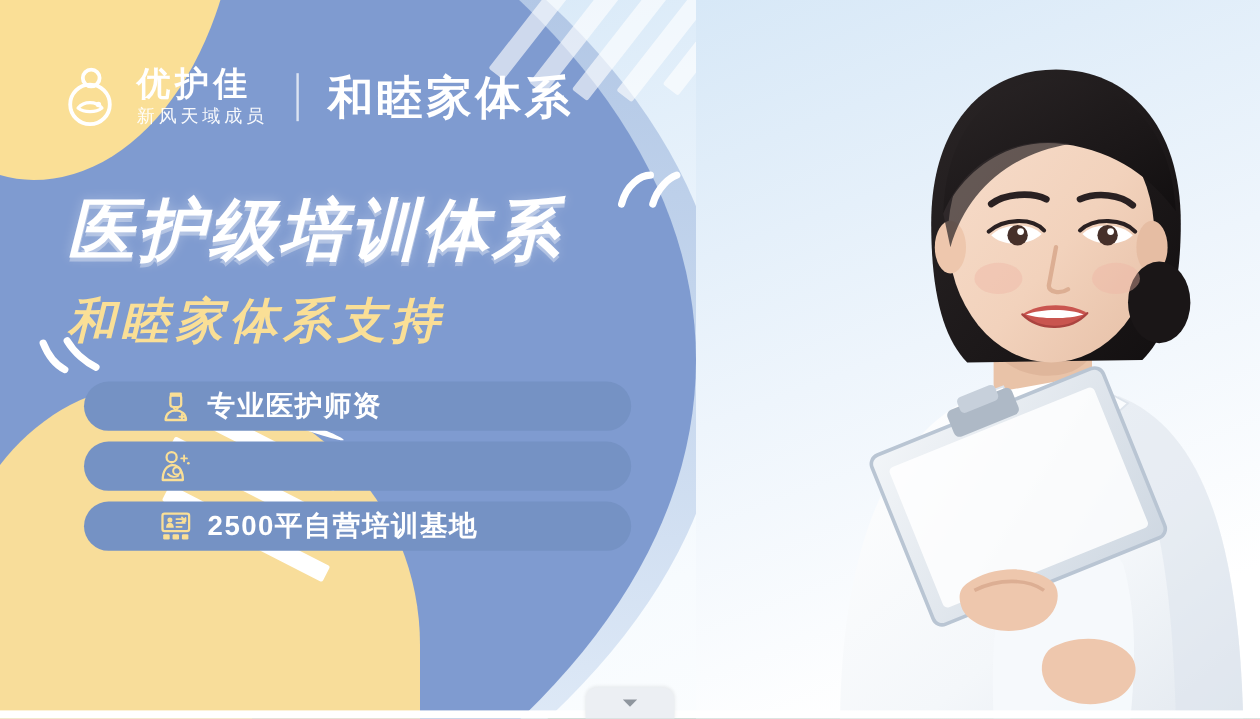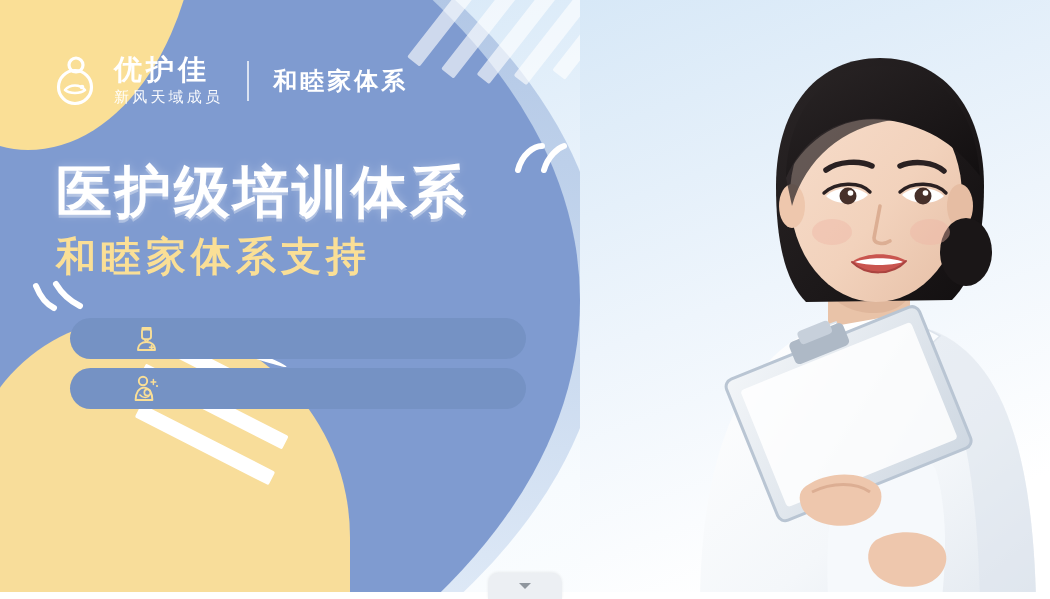--- a/index.html
+++ b/index.html
@@ -115,32 +115,32 @@
   }
   .logo-word-sub {
     font-size:15px; color:#ffffff; letter-spacing:3.2px;
     margin-top:4px; opacity:.95;
   }
   .logo-div {
     width:2px; height:40px; background:rgba(255,255,255,.72);
     margin:0 10px;
   }
   .logo-brand2 {
-    font-size:24px; color:#ffffff; letter-spacing:3px; font-weight:700;
-  }
-
-  
-  .headline-wrap { position:absolute; left:56px; top:160px; z-index:20; }
+    font-size:38px; color:#ffffff; letter-spacing:3px; font-weight:700;
+  }
+
+  
+  .headline-wrap { position:absolute; left:56px; top:160px; z-index:20;font-style:italic; }
   .headline {
     font-size:56px; font-weight:700; color:#ffffff;
     letter-spacing:3px; line-height:1.14;
     text-shadow:0 3px 0 rgba(255,255,255,.33), 0 0 10px rgba(255,255,255,.30);
   }
   .subheadline {
-    margin-top:8px;
+    margin-top:20px;
     font-size:40px; font-weight:700; color:#fadf96;
     letter-spacing:5px; line-height:1.2;
   }
 
   
   .quote {
     position:absolute; z-index:21; pointer-events:none;
   }
   .quote.right { left:512px; top:140px; }
   .quote.left  { left:28px;  top:278px; }
@@ -350,35 +350,51 @@
     <div class="pill">
       <span class="pill-icon">
         <svg viewBox="0 0 27 27" width="27" height="27" aria-hidden="true">
           <rect x="8.5" y="2" width="10" height="3.6" rx="1" fill="#fadf96"></rect>
           <path d="M9 6 C9 3.5 18 3.5 18 6 L18 12 C18 15 9 15 9 12 Z" fill="none" stroke="#fadf96" stroke-width="1.9"></path>
           <path d="M11.4 14.4 L13.5 17 L15.6 14.4" fill="none" stroke="#fadf96" stroke-width="1.7"></path>
           <path d="M5 25 C5 19.6 9 17 13.5 17 C18 17 22 19.6 22 25 Z" fill="none" stroke="#fadf96" stroke-width="1.9" stroke-linejoin="round"></path>
           <path d="M18.6 20.3 L18.6 24.3 M16.6 22.3 L20.6 22.3" stroke="#fadf96" stroke-width="1.7" stroke-linecap="round"></path>
         </svg>
       </span>
+      <span class="pill-label">专业医护师资</span>
     </div>
 
     <div class="pill">
       <span class="pill-icon">
         <svg viewBox="0 0 27 27" width="27" height="27" aria-hidden="true">
           <circle cx="10" cy="6" r="4.2" fill="none" stroke="#fadf96" stroke-width="1.9"></circle>
           <path d="M2.6 25 C2.6 17.5 6 12.6 11 12.6 C16 12.6 19.4 17.5 19.4 25 Z" fill="none" stroke="#fadf96" stroke-width="1.9" stroke-linejoin="round"></path>
           <circle cx="14.4" cy="17.4" r="3.1" fill="none" stroke="#fadf96" stroke-width="1.7"></circle>
           <path d="M7 20 C9.4 22.6 13 23 15.6 21.4" fill="none" stroke="#fadf96" stroke-width="1.7" stroke-linecap="round"></path>
           <path d="M20.4 4.6 L20.4 9.4 M18 7 L22.8 7" stroke="#fadf96" stroke-width="1.5" stroke-linecap="round"></path>
           <circle cx="24" cy="11" r="1.1" fill="#fadf96"></circle>
         </svg>
       </span>
     </div>
 
+    <div class="pill">
+      <span class="pill-icon">
+        <svg viewBox="0 0 27 27" width="27" height="27" aria-hidden="true">
+          <rect x="2.4" y="3" width="22.2" height="14.6" rx="1.8" fill="none" stroke="#fadf96" stroke-width="1.9"></rect>
+          <circle cx="8.6" cy="8.4" r="2.1" fill="#fadf96"></circle>
+          <path d="M5.4 14.8 C5.4 11.8 7 10.6 8.6 10.6 C10.2 10.6 11.8 11.8 11.8 14.8 Z" fill="#fadf96"></path>
+          <path d="M14 7.6 L21 7.6 M14 10.8 L21 10.8 M14 14 L18.4 14" stroke="#fadf96" stroke-width="1.5" stroke-linecap="round"></path>
+          <path d="M18.6 6.2 L21.6 9.2 M21.6 9.2 L21.6 6.6 M21.6 9.2 L19 9.2" stroke="#fadf96" stroke-width="1.4" stroke-linecap="round" fill="none"></path>
+          <rect x="3" y="20.2" width="5.4" height="4.4" rx="1" fill="#fadf96"></rect>
+          <rect x="10.8" y="20.2" width="5.4" height="4.4" rx="1" fill="#fadf96"></rect>
+          <rect x="18.6" y="20.2" width="5.4" height="4.4" rx="1" fill="#fadf96"></rect>
+        </svg>
+      </span>
+      <span class="pill-label">2500平自营培训基地</span>
+    </div>
 
   </div>
 
   <div class="bottom-strip"></div>
   <div class="scroll-tab">
     <span>
       <svg width="16" height="10" viewBox="0 0 16 10" aria-hidden="true">
         <path d="M2 2 L8 8 L14 2 Z" fill="#8f969e"></path>
       </svg>
     </span>

